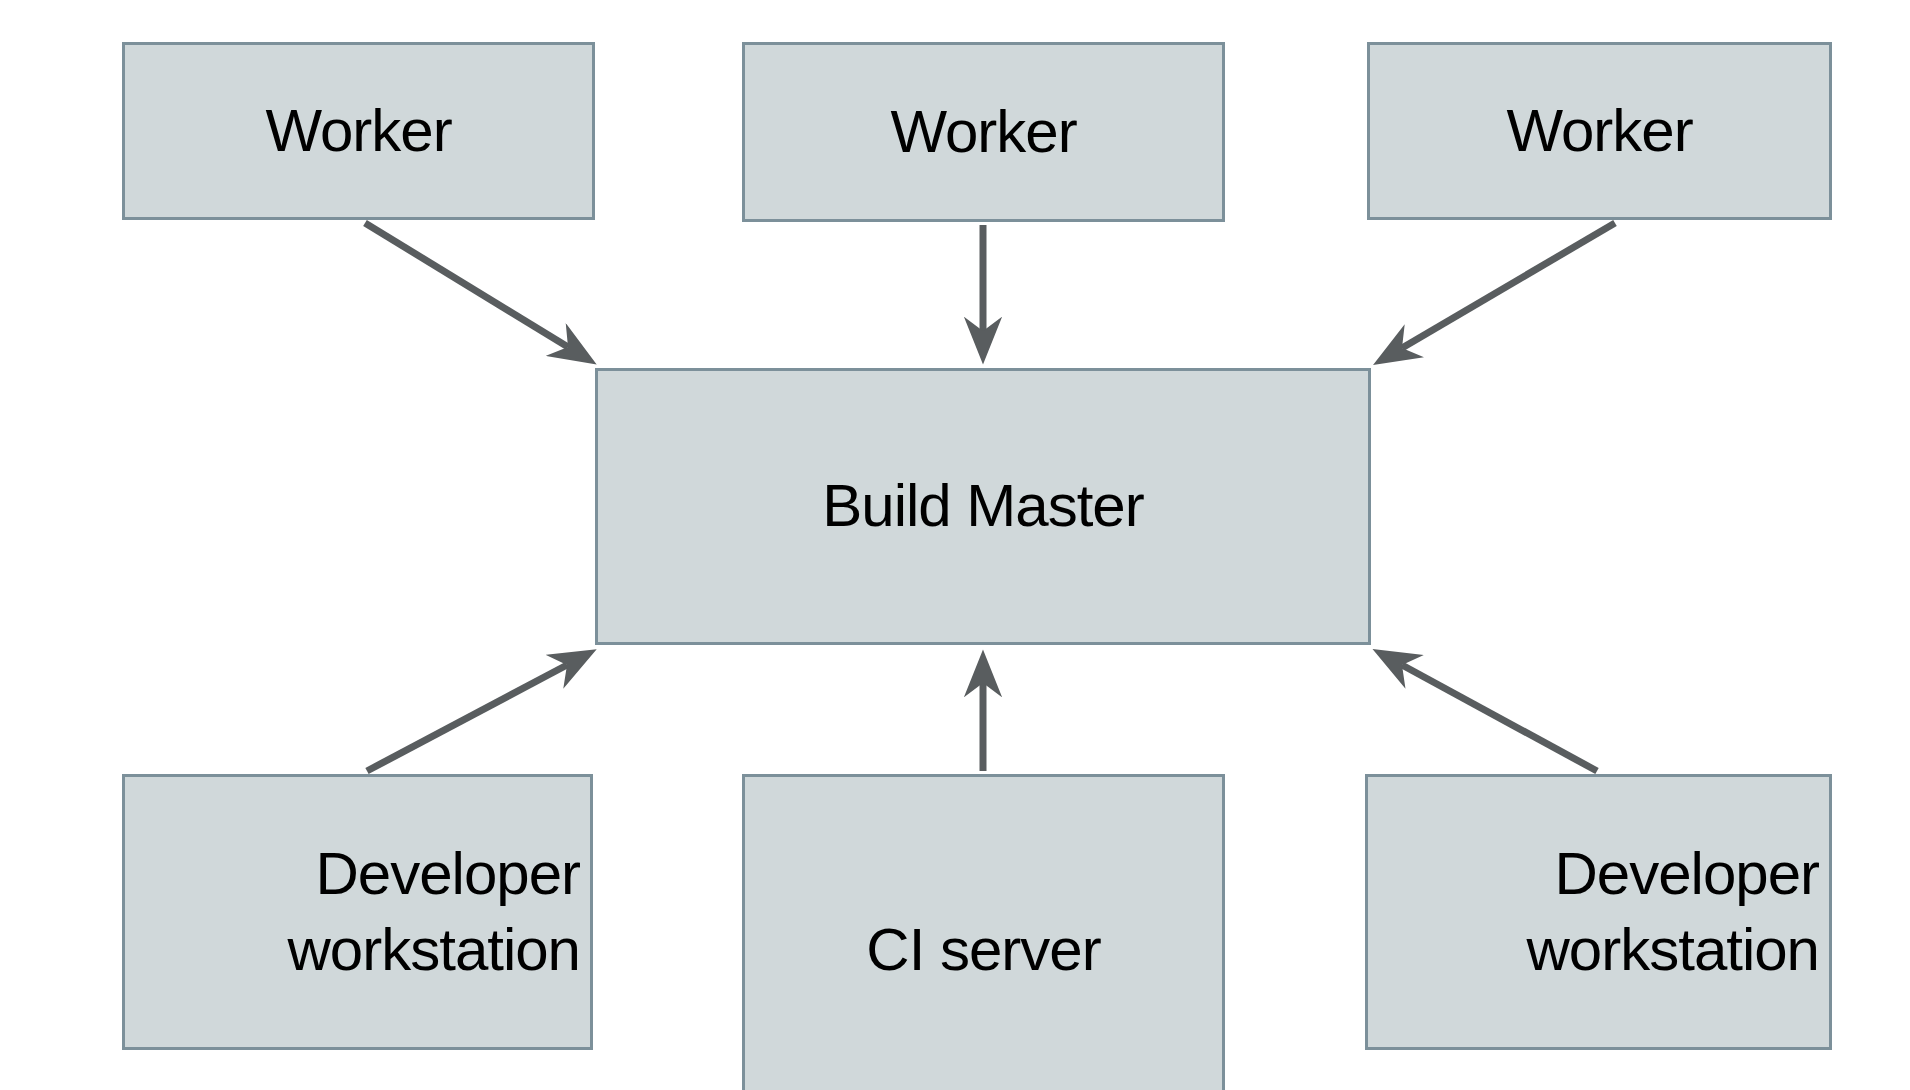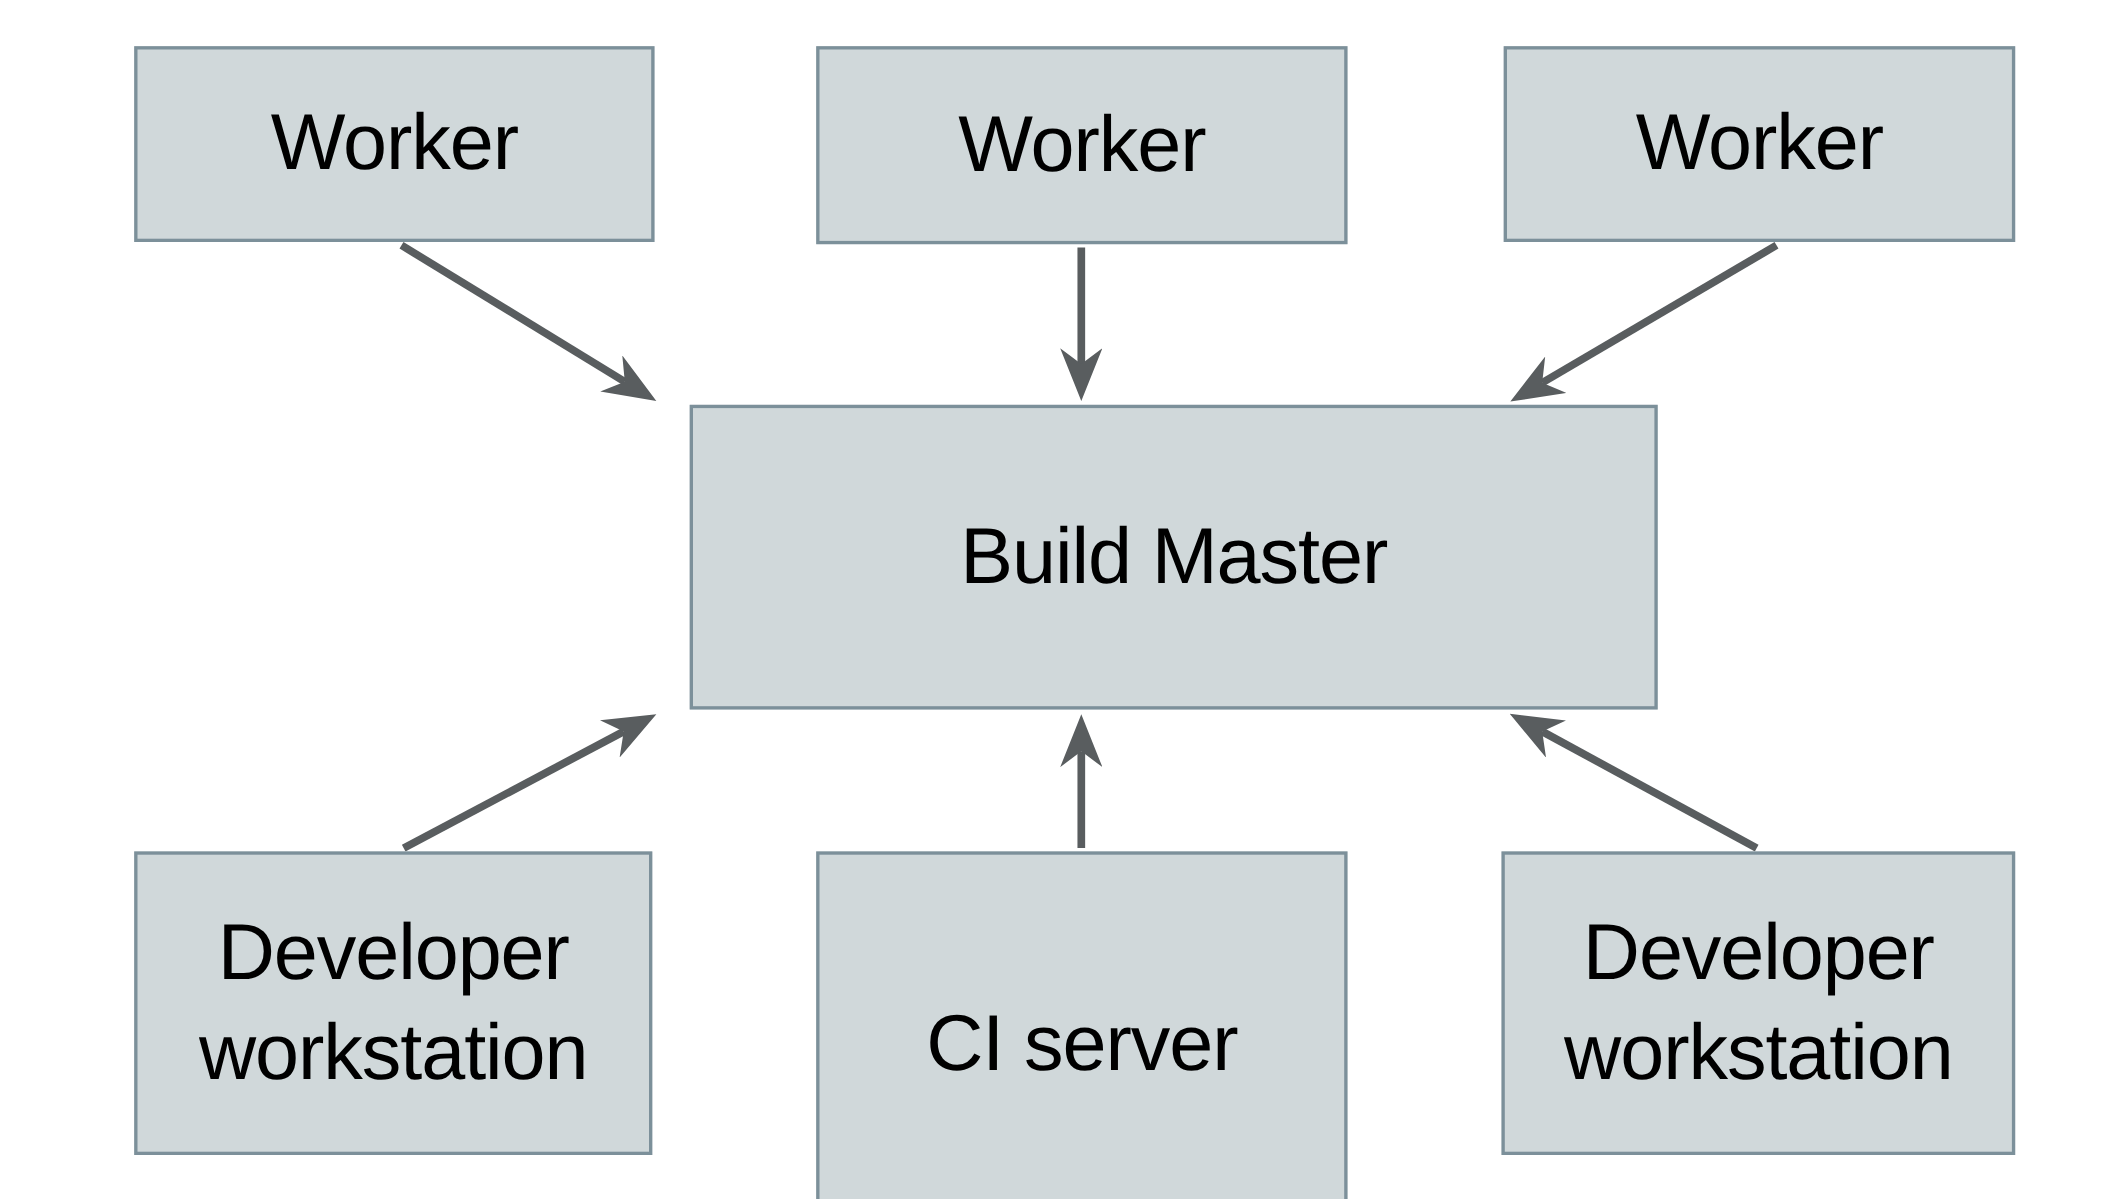--- a/index.html
+++ b/index.html
@@ -22,33 +22,33 @@
     width: 1910px;
     height: 1090px;
     color: var(--color-arrow, #595d5f);
   }
   .node {
     position: absolute;
     box-sizing: border-box;
     display: flex;
     align-items: center;
     justify-content: center;
-    text-align: center;
+    text-align: right;
     background: var(--color-node-fill, #d0d8da);
     border: 3px solid var(--color-node-border, #7c909a);
     color: var(--color-label-text, #000000);
-    font-size: 72px;
+    font-size: 60px;
     letter-spacing: -1px;
     line-height: 1.27;
     padding: 0 10px;
   }
   #node-worker-1        { left: 122px;  top: 42px;  width: 473px; height: 178px; }
   #node-worker-2        { left: 742px;  top: 42px;  width: 483px; height: 180px; }
   #node-worker-3        { left: 1367px; top: 42px;  width: 465px; height: 178px; }
-  #node-build-master    { left: 595px;  top: 368px; width: 880px; height: 277px; margin-left: 32px; }
+  #node-build-master    { left: 595px;  top: 368px; width: 776px; height: 277px; }
   #node-dev-workstation-1 { left: 122px;  top: 774px; width: 471px; height: 276px; }
   #node-ci-server       { left: 742px;  top: 774px; width: 483px; height: 352px; }
   #node-dev-workstation-2 { left: 1365px; top: 774px; width: 467px; height: 276px; }
 </style>
 </head>
 <body>
 
 <div class="canvas">
 
   <svg class="arrow-layer" viewBox="0 0 1910 1090" xmlns="http://www.w3.org/2000/svg">

